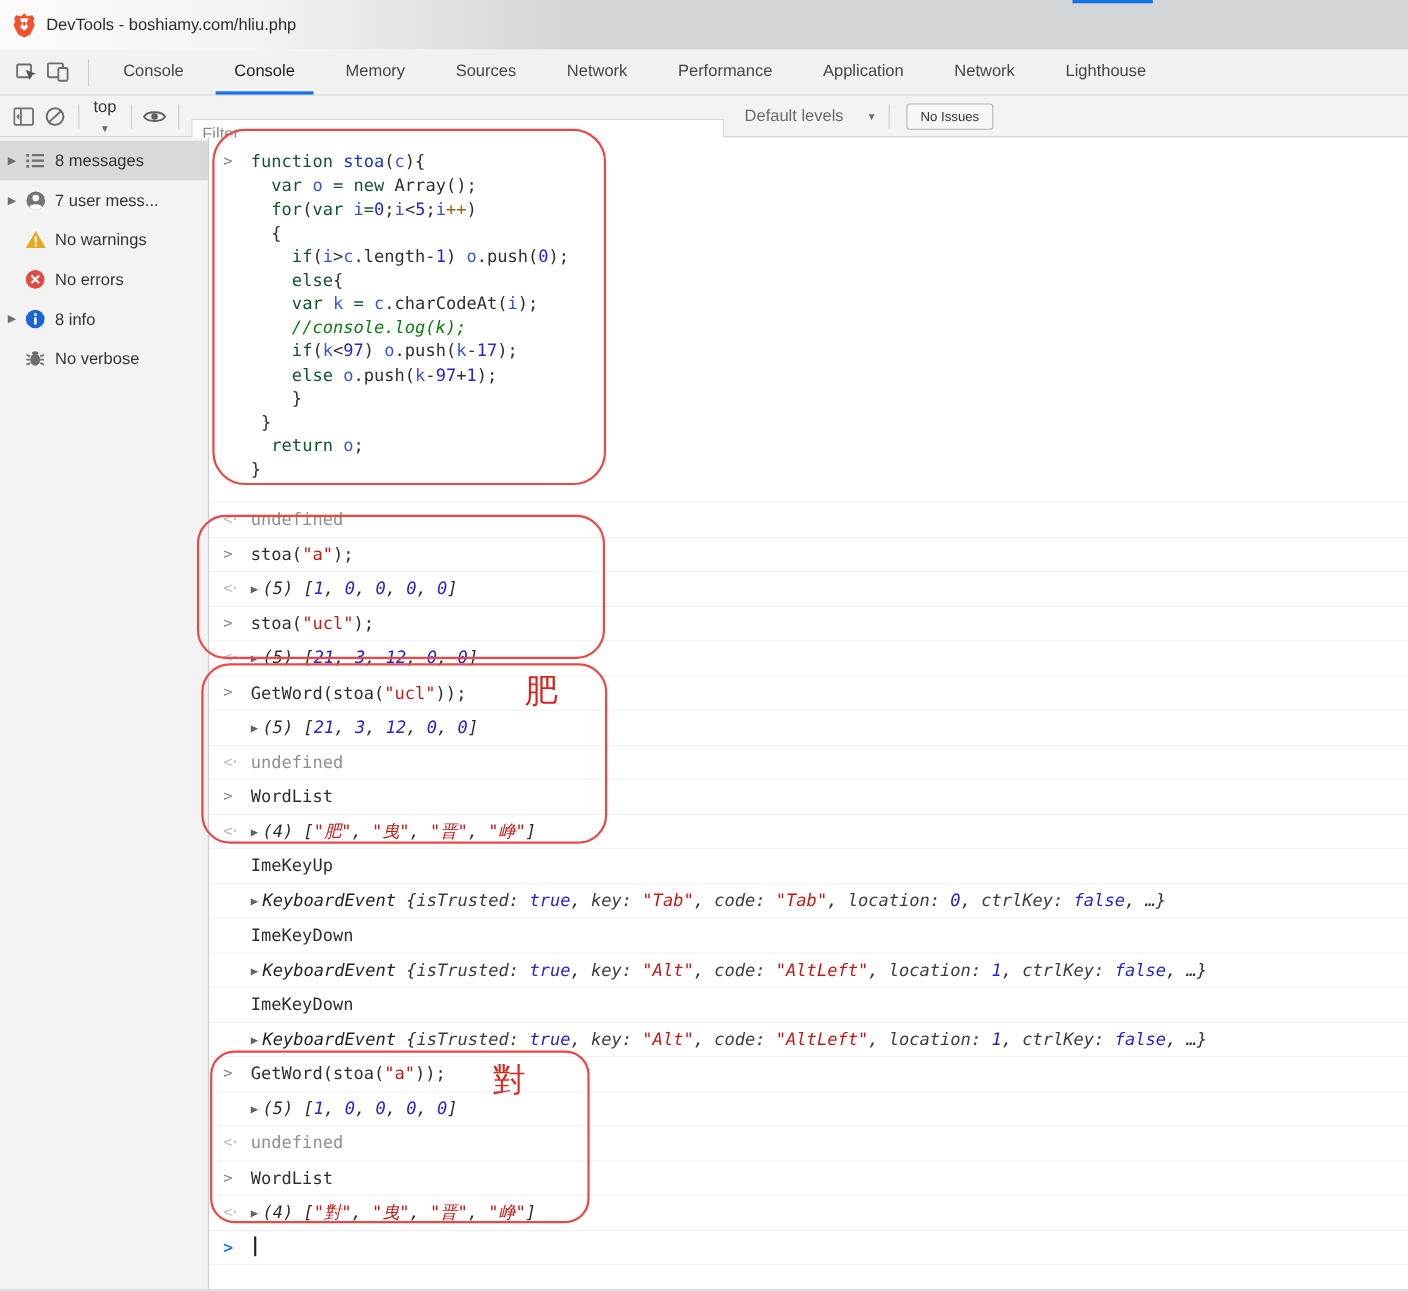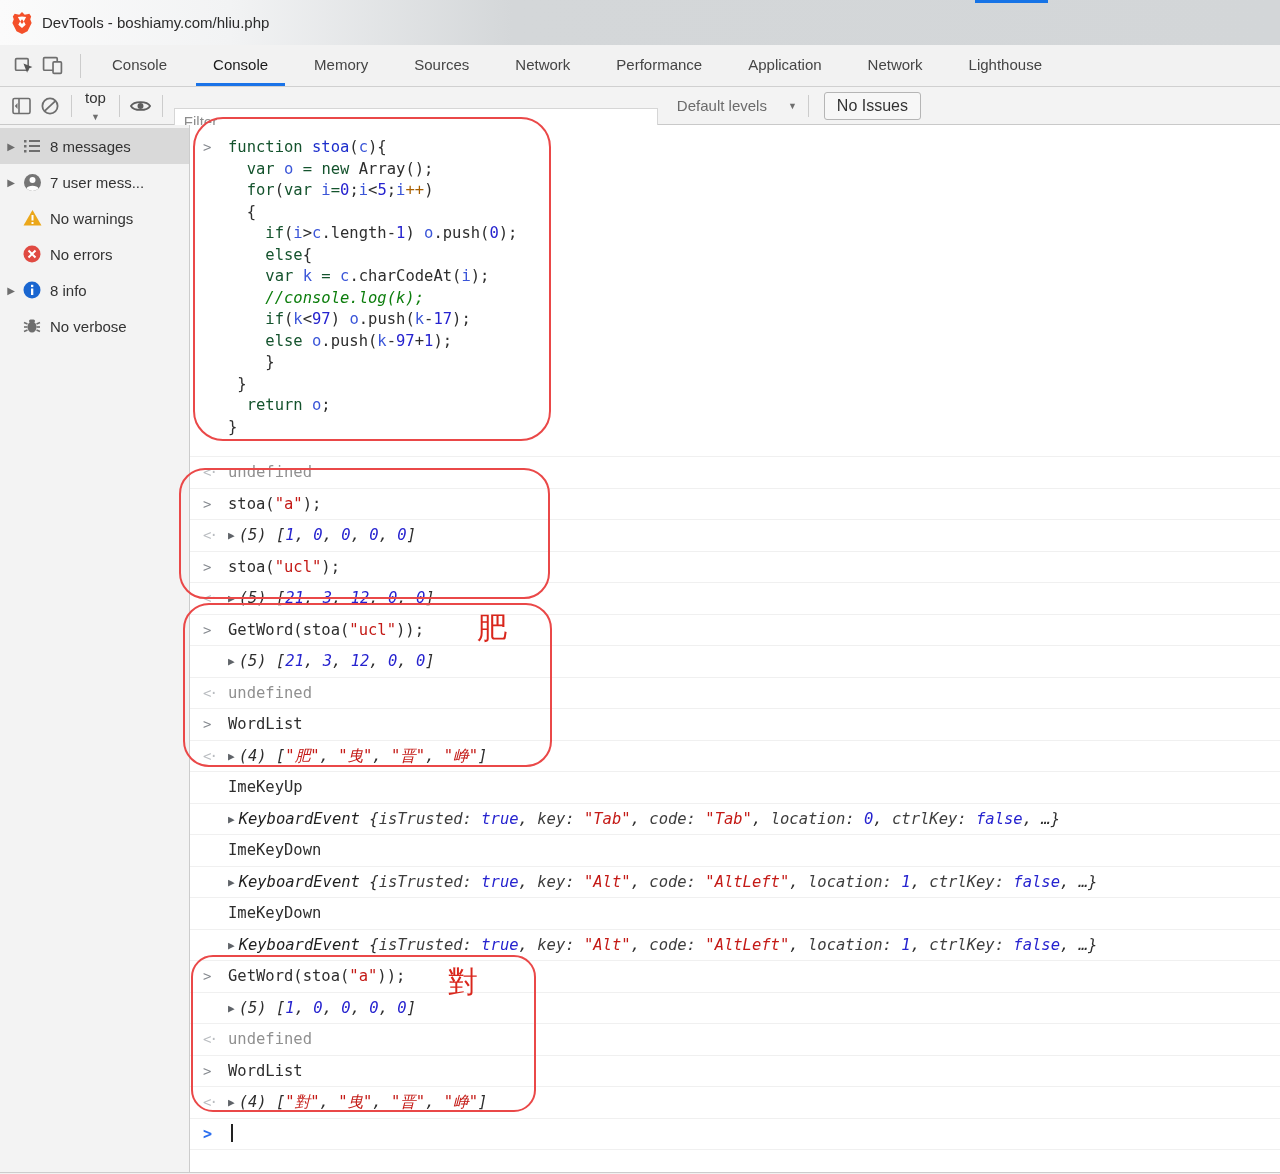--- a/index.html
+++ b/index.html
@@ -27,21 +27,21 @@
     display:flex; align-items:center; padding:0 8px; }
   .tbtn { display:flex; align-items:center; justify-content:center; width:28px; height:28px; }
   .toolbar .vdiv { width:1px; height:22px; background:#ccc; margin:0 7px; }
   .ctx { font-size:15px; color:#333; display:flex; align-items:center; gap:6px; padding:0 6px;flex-direction:column; }
   .caret { font-size:9px; color:#6e6e6e; }
   .filter { width:484px; height:27px; border:1px solid #d6d6d6; background:#fff;
     font-size:15px; color:#333; padding:0 9px; outline:none; margin-left:4px;
     font-family:"Liberation Sans",sans-serif;margin-top:32px; }
   .filter::placeholder { color:#8d8d8d; }
   .levels { font-size:15px; color:#6b6b6b; display:flex; align-items:center; gap:21px; margin-left:15px; padding:0 4px; }
-  .noissues { font-size:16px; color:#333; border:1px solid #b5b5b5; border-radius:3px;
+  .noissues { font-size:12px; color:#333; border:1px solid #b5b5b5; border-radius:3px;
     padding:4px 12px; background:#f7f7f7; margin-left:8px; }
 
   
   .main { display:flex; height:1047px; }
   .sidebar { width:190px; background:#f3f3f3; border-right:1px solid #ccc; padding-top:3px; }
   .sitem { height:36px; display:flex; align-items:center; font-size:15px; color:#333; }
   .sitem.selected { background:#d9d9d9; }
   .sitem .exp { width:22px; text-align:center; font-size:10px; color:#6e6e6e; }
   .sitem .sicon { width:20px; height:20px; margin-right:8px; display:flex; align-items:center; justify-content:center; }
 

